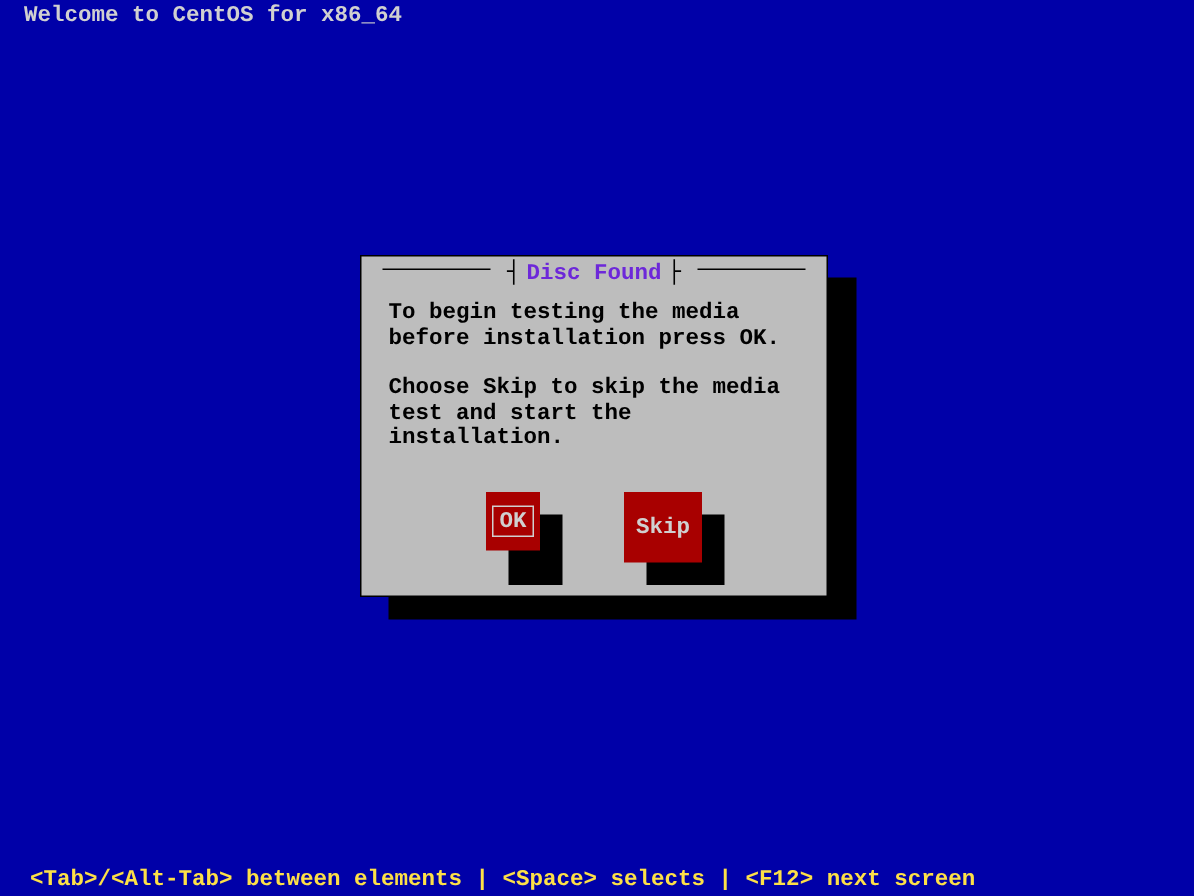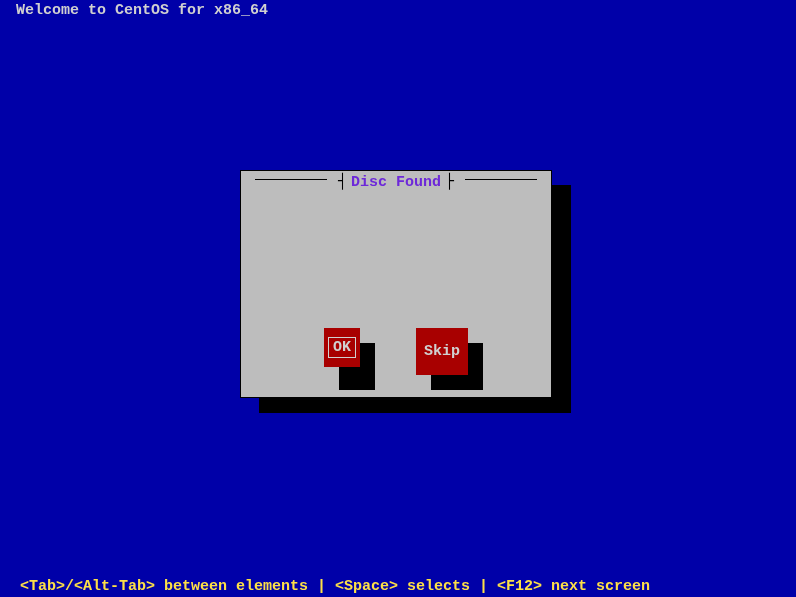--- a/index.html
+++ b/index.html
@@ -140,20 +140,24 @@
 <div class="dialog-shadow"></div>
 
 <div class="dialog">
   <div class="title-line-left"></div>
   <div class="title-line-right"></div>
   <div class="dialog-title-wrap">
     <span class="title-bracket">┤</span>
     <span class="dialog-title">Disc Found</span>
     <span class="title-bracket">├</span>
   </div>
+  <div class="dialog-body">
+    <p>To begin testing the media before installation press OK.</p>
+    <p>Choose Skip to skip the media test and start the installation.</p>
+  </div>
   <div class="buttons">
     <div class="btn-wrap">
       <div class="btn-shadow"></div>
       <button class="btn btn-ok">
         <span class="btn-ok-inner">OK</span>
       </button>
     </div>
     <div class="btn-wrap">
       <div class="btn-shadow"></div>
       <button class="btn btn-skip">

